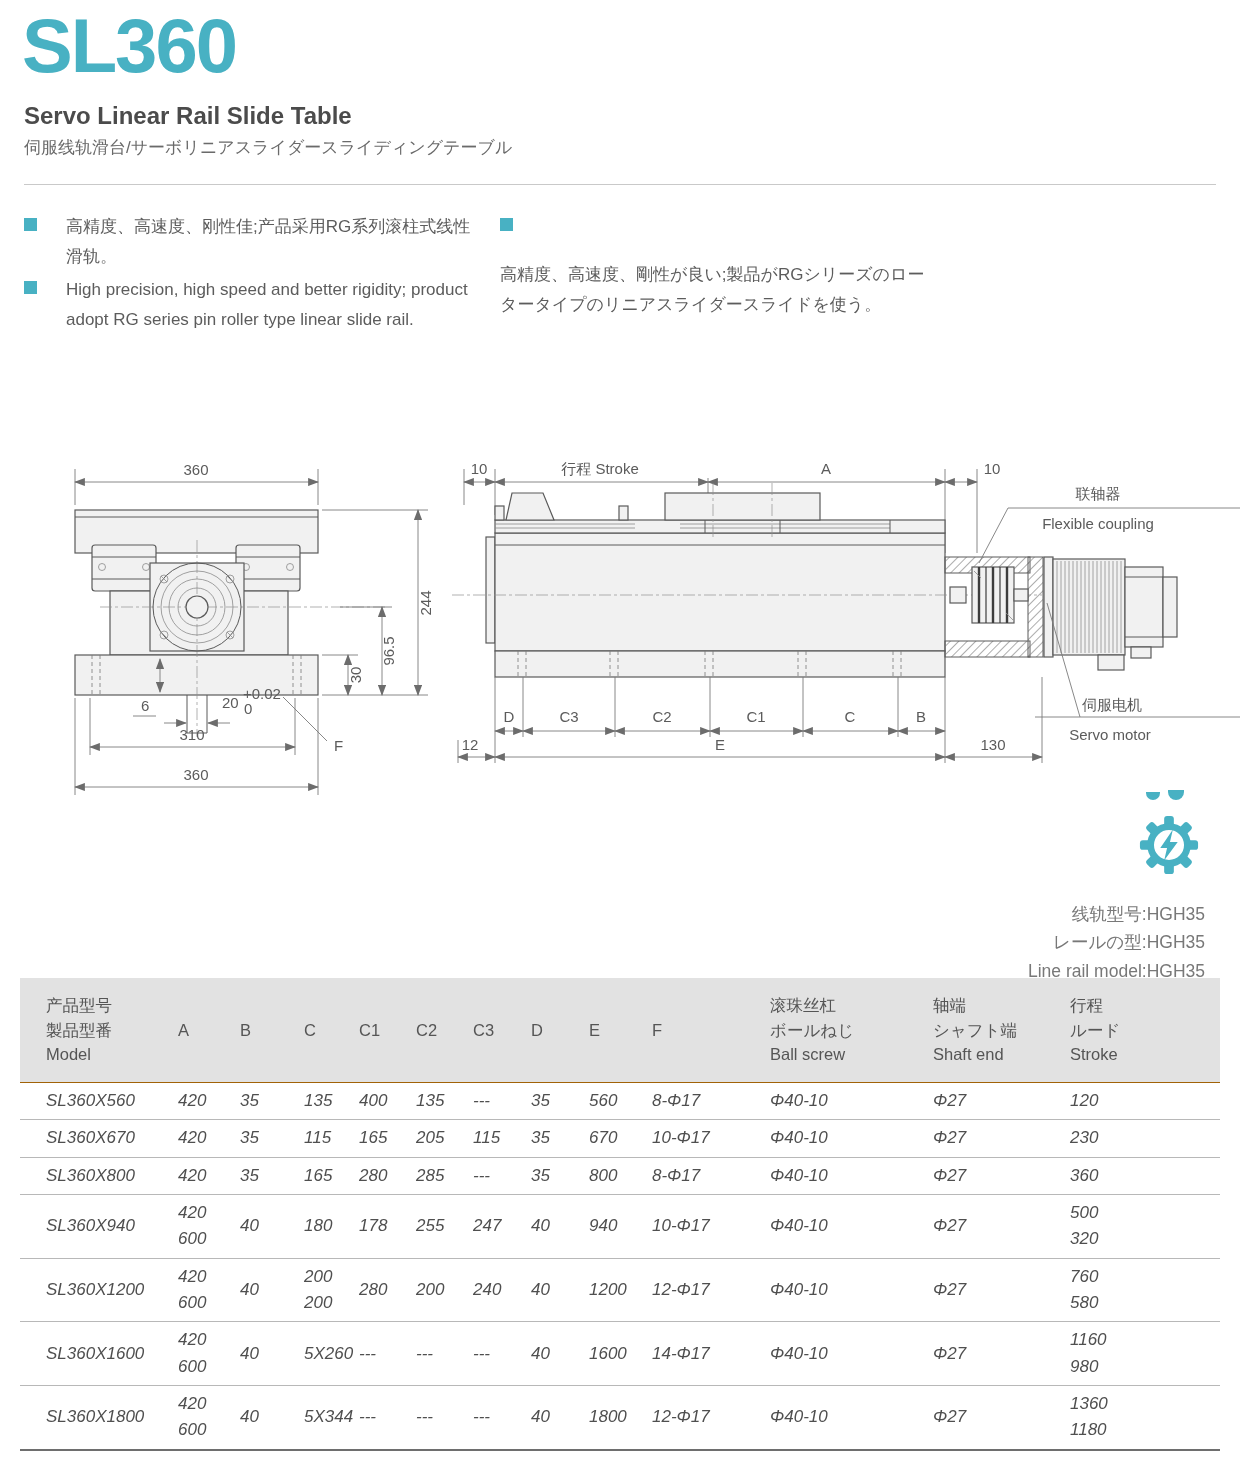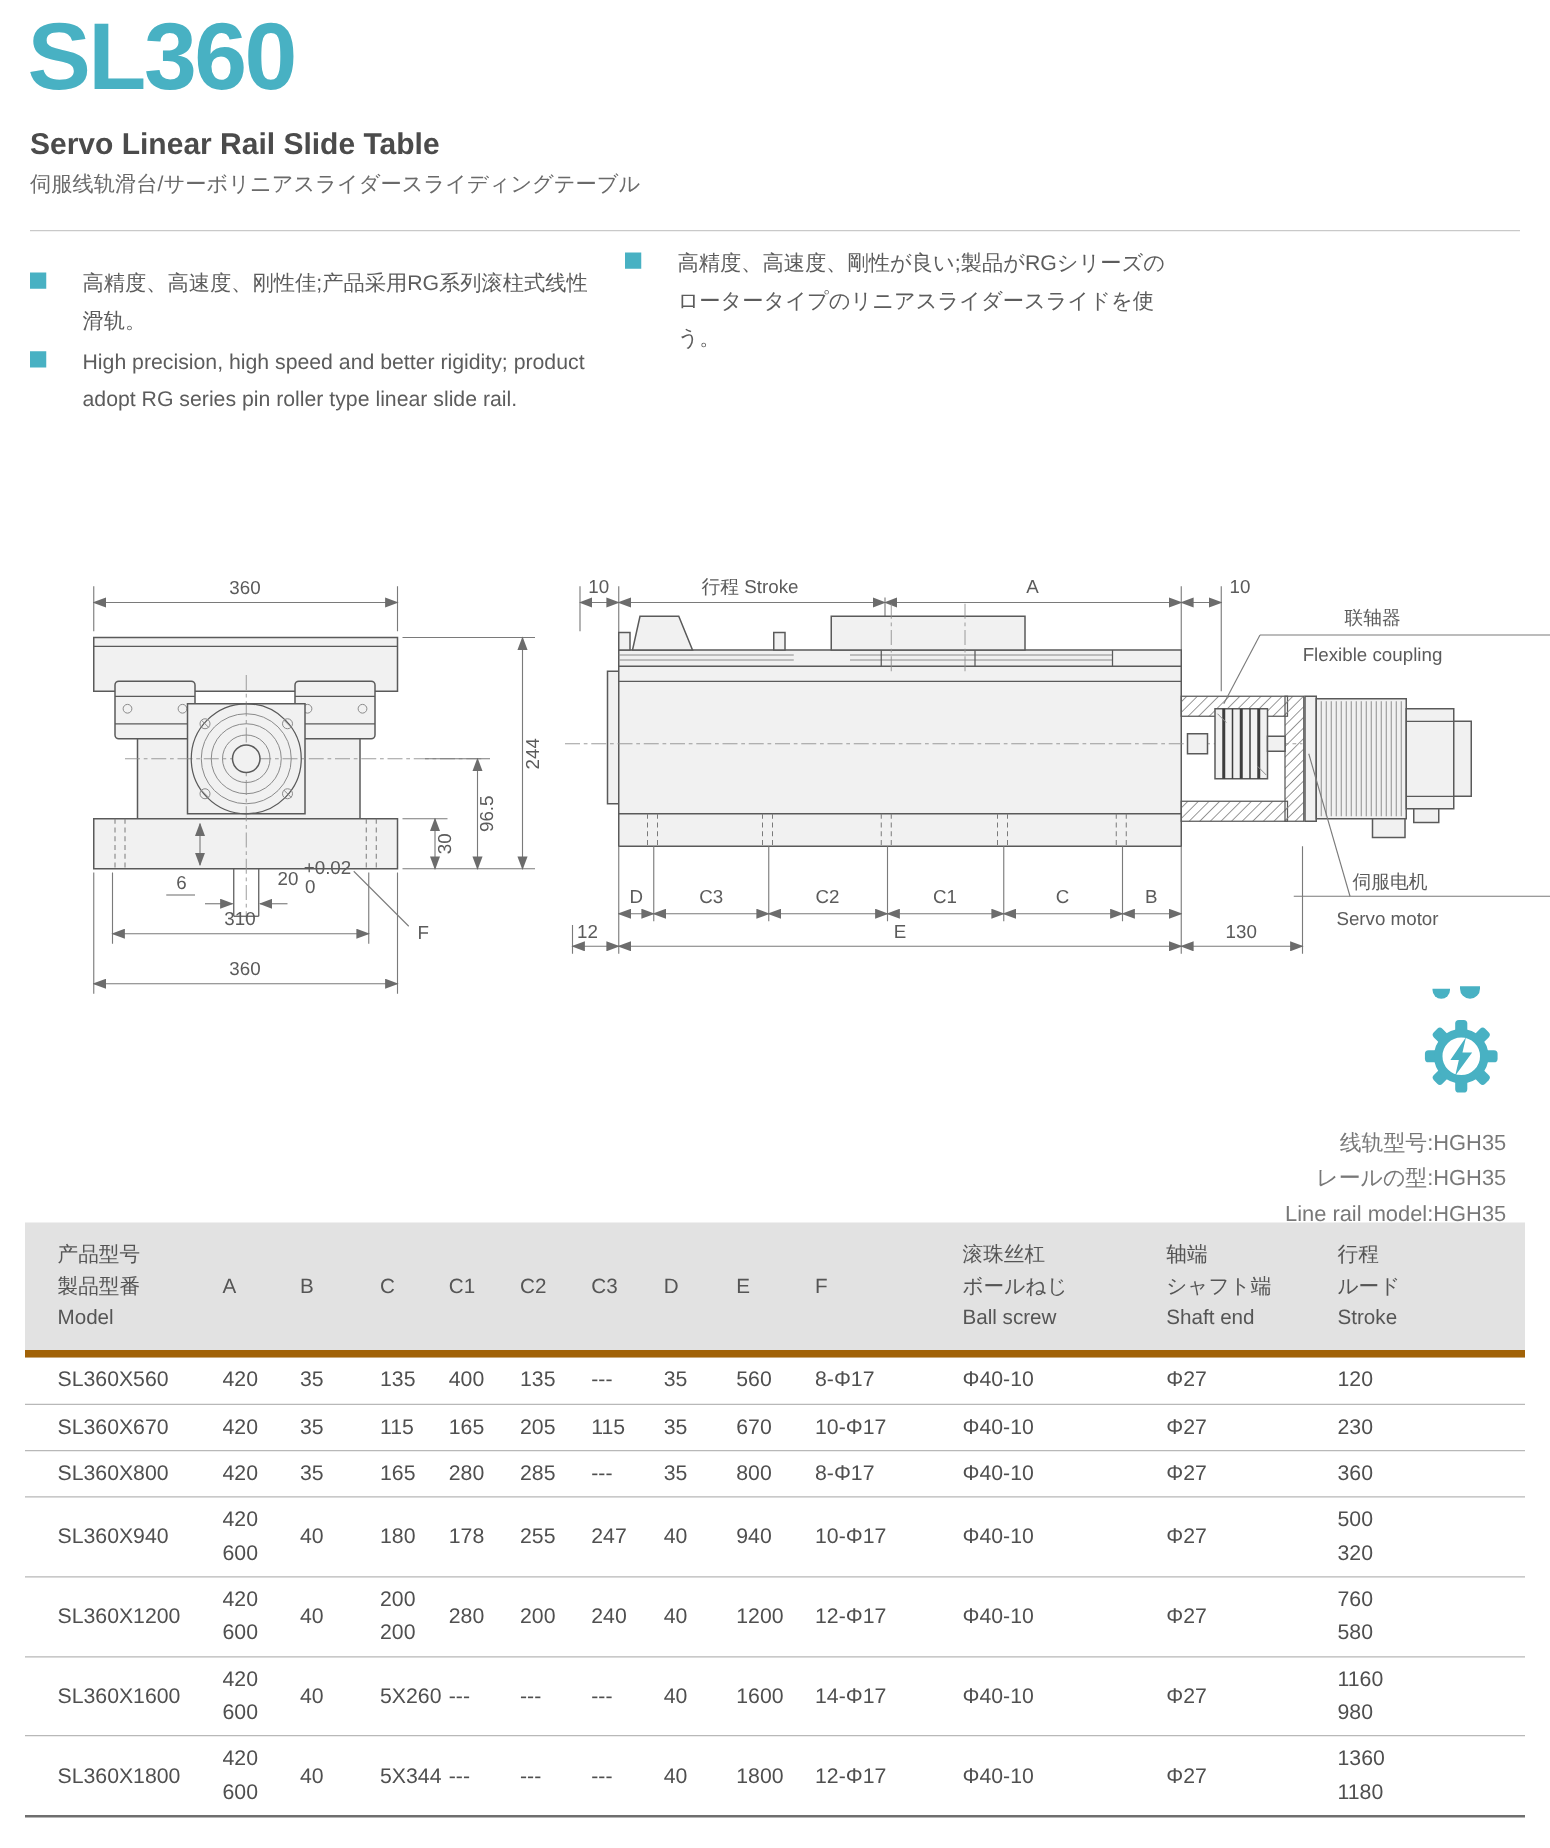--- a/index.html
+++ b/index.html
@@ -13,21 +13,21 @@
   
   .title{left:22px;top:2px;font-size:76px;font-weight:bold;color:var(--accent);letter-spacing:-2px;}
   .subtitle{left:24px;top:102px;font-size:24px;font-weight:bold;color:#4b4b4b;}
   .subtitle-cjk{left:24px;top:136px;font-size:17px;color:#6a6a6a;text-align:center;}
   .divider{left:24px;width:1192px;top:184px;height:1px;background:#c9c9c9;}
 
   
   .bullet{display:flex;gap:29px;font-size:17px;line-height:1.75;color:#5c5c5c;}
   .bullet .sq{width:13px;height:13px;margin-top:6px;flex:none;background:var(--accent);}
   .b1{left:24px;top:212px;width:448px;}
-  .b2{left:500px;top:196px;width:440px;}
+  .b2{left:500px;top:212px;width:440px;flex-direction:column;}
   .b3{left:24px;top:275px;width:460px;}
 
   
   svg text{fill:#5b5b5b;font-size:15px;font-family:"Liberation Sans","DejaVu Sans",sans-serif;}
   .part{fill:#f1f1f1;stroke:var(--drawing-line);stroke-width:1.2;}
   .pline{fill:none;stroke:var(--drawing-line);stroke-width:1;}
   .thin{fill:none;stroke:#8a8a8a;stroke-width:.8;}
   .dim-l{stroke:#7a7a7a;stroke-width:.9;fill:none;}
   .cl{stroke:#8f8f8f;stroke-width:.7;stroke-dasharray:12 3 3 3;fill:none;}
   .dash{stroke:#7a7a7a;stroke-width:.8;stroke-dasharray:4 3;fill:none;}
@@ -35,23 +35,23 @@
 
   
   .rail-model{right:35px;top:876px;text-align:right;font-size:17.5px;color:#787878;line-height:1.62;margin-top:24px;}
   .gear{left:1138px;top:812px;}
   .frag{left:1146px;top:786px;}
 
   
   .spec-table{left:20px;top:978px;width:1200px;}
   .thead,.tr{display:grid;padding-left:26px;
     grid-template-columns:132px 62px 64px 55px 57px 57px 58px 58px 63px 118px 163px 137px 1fr;}
-  .thead{background:var(--table-header-bg);border-bottom:6px solid #a16207;min-height:105px;align-items:center;}
+  .thead{background:var(--table-header-bg);border-bottom:1px solid #a16207;min-height:105px;align-items:center;}
   .th{font-size:16.5px;color:#555;white-space:pre-line;line-height:1.5;padding:14px 4px 14px 0;}
-  .tr{border-bottom:1px solid #b8b8b8;align-items:center;min-height:36px;}
+  .tr{border-bottom:1px solid #b8b8b8;align-items:center;min-height:36px;font-style:italic;}
   .tr:last-child{border-bottom:2px solid #6e6e6e;}
   .td{font-size:17px;color:#4f4f4f;white-space:pre-line;line-height:1.55;padding:5px 4px 5px 0;}
 </style>
 </head>
 <body>
 
 <div class="abs title">SL360</div>
 <div class="abs subtitle">Servo Linear Rail Slide Table</div>
 <div class="abs subtitle-cjk">伺服线轨滑台/サーボリニアスライダースライディングテーブル</div>
 <div class="abs divider"></div>

